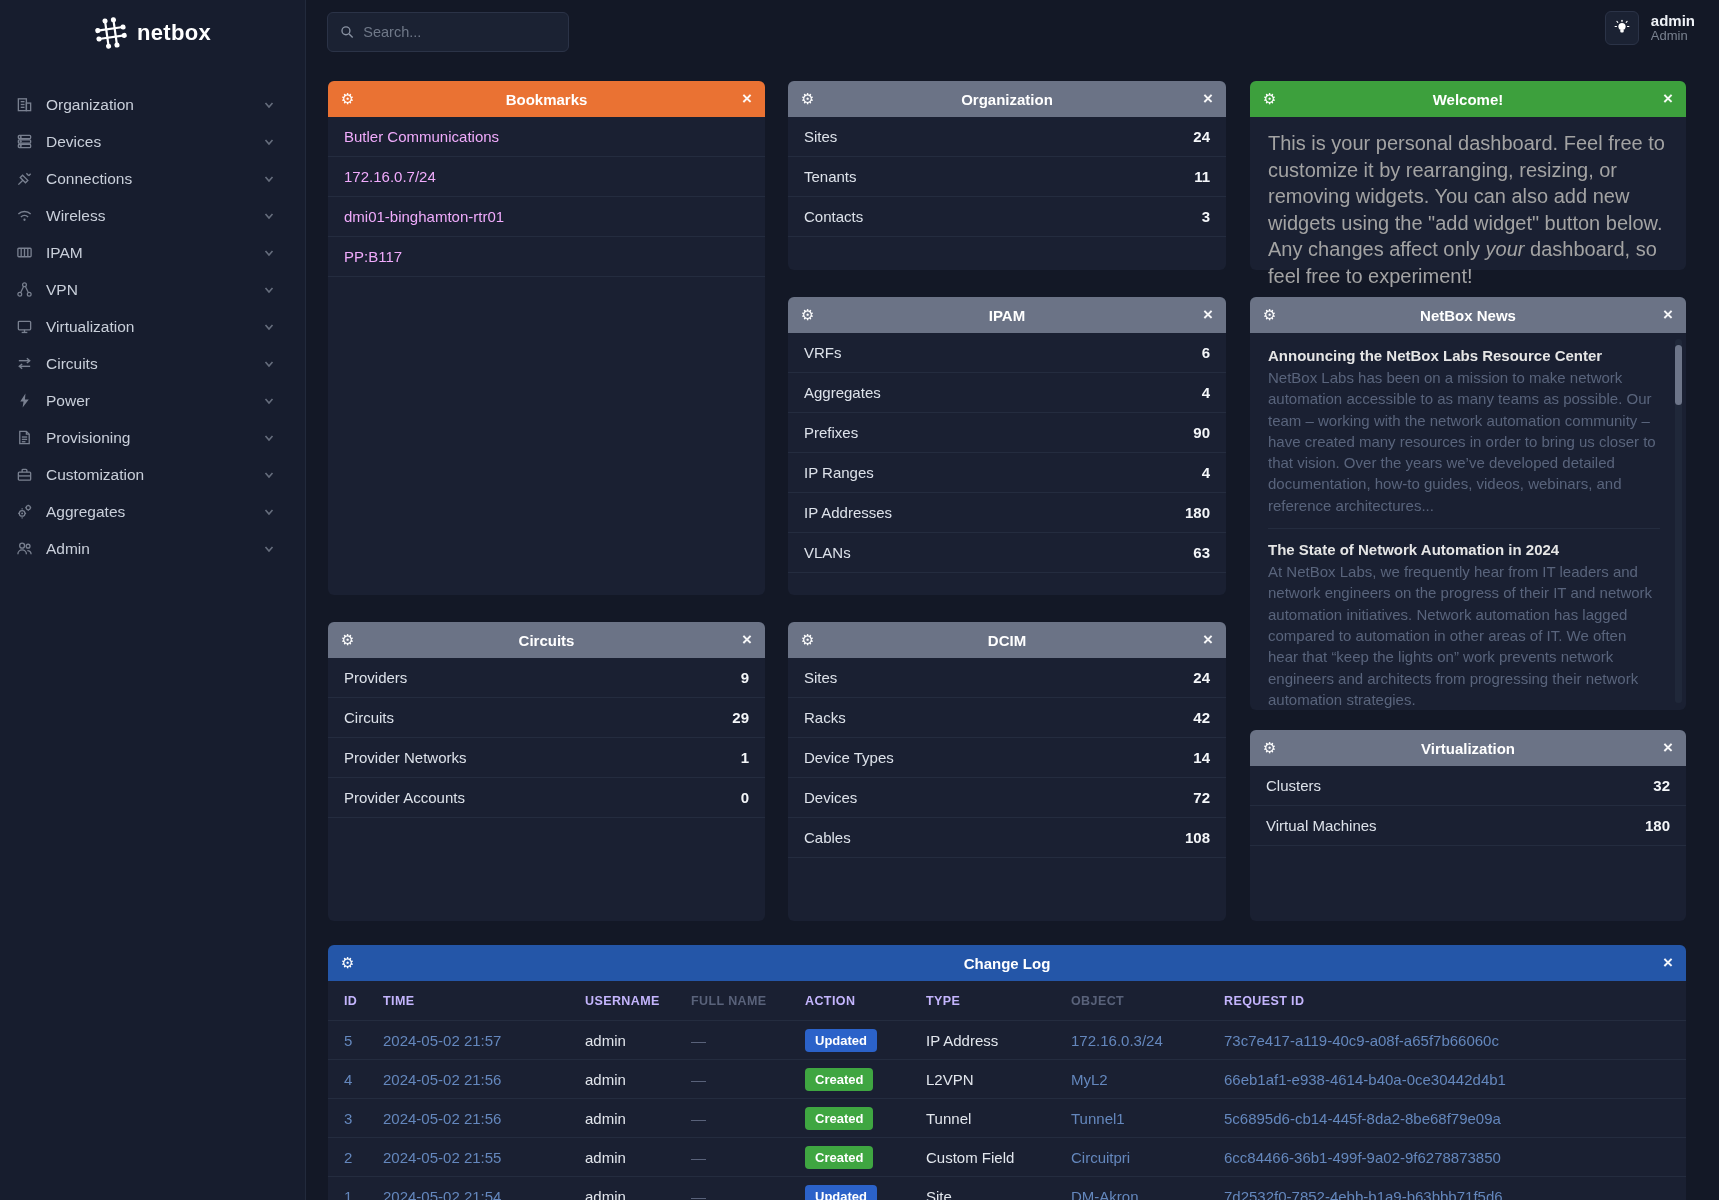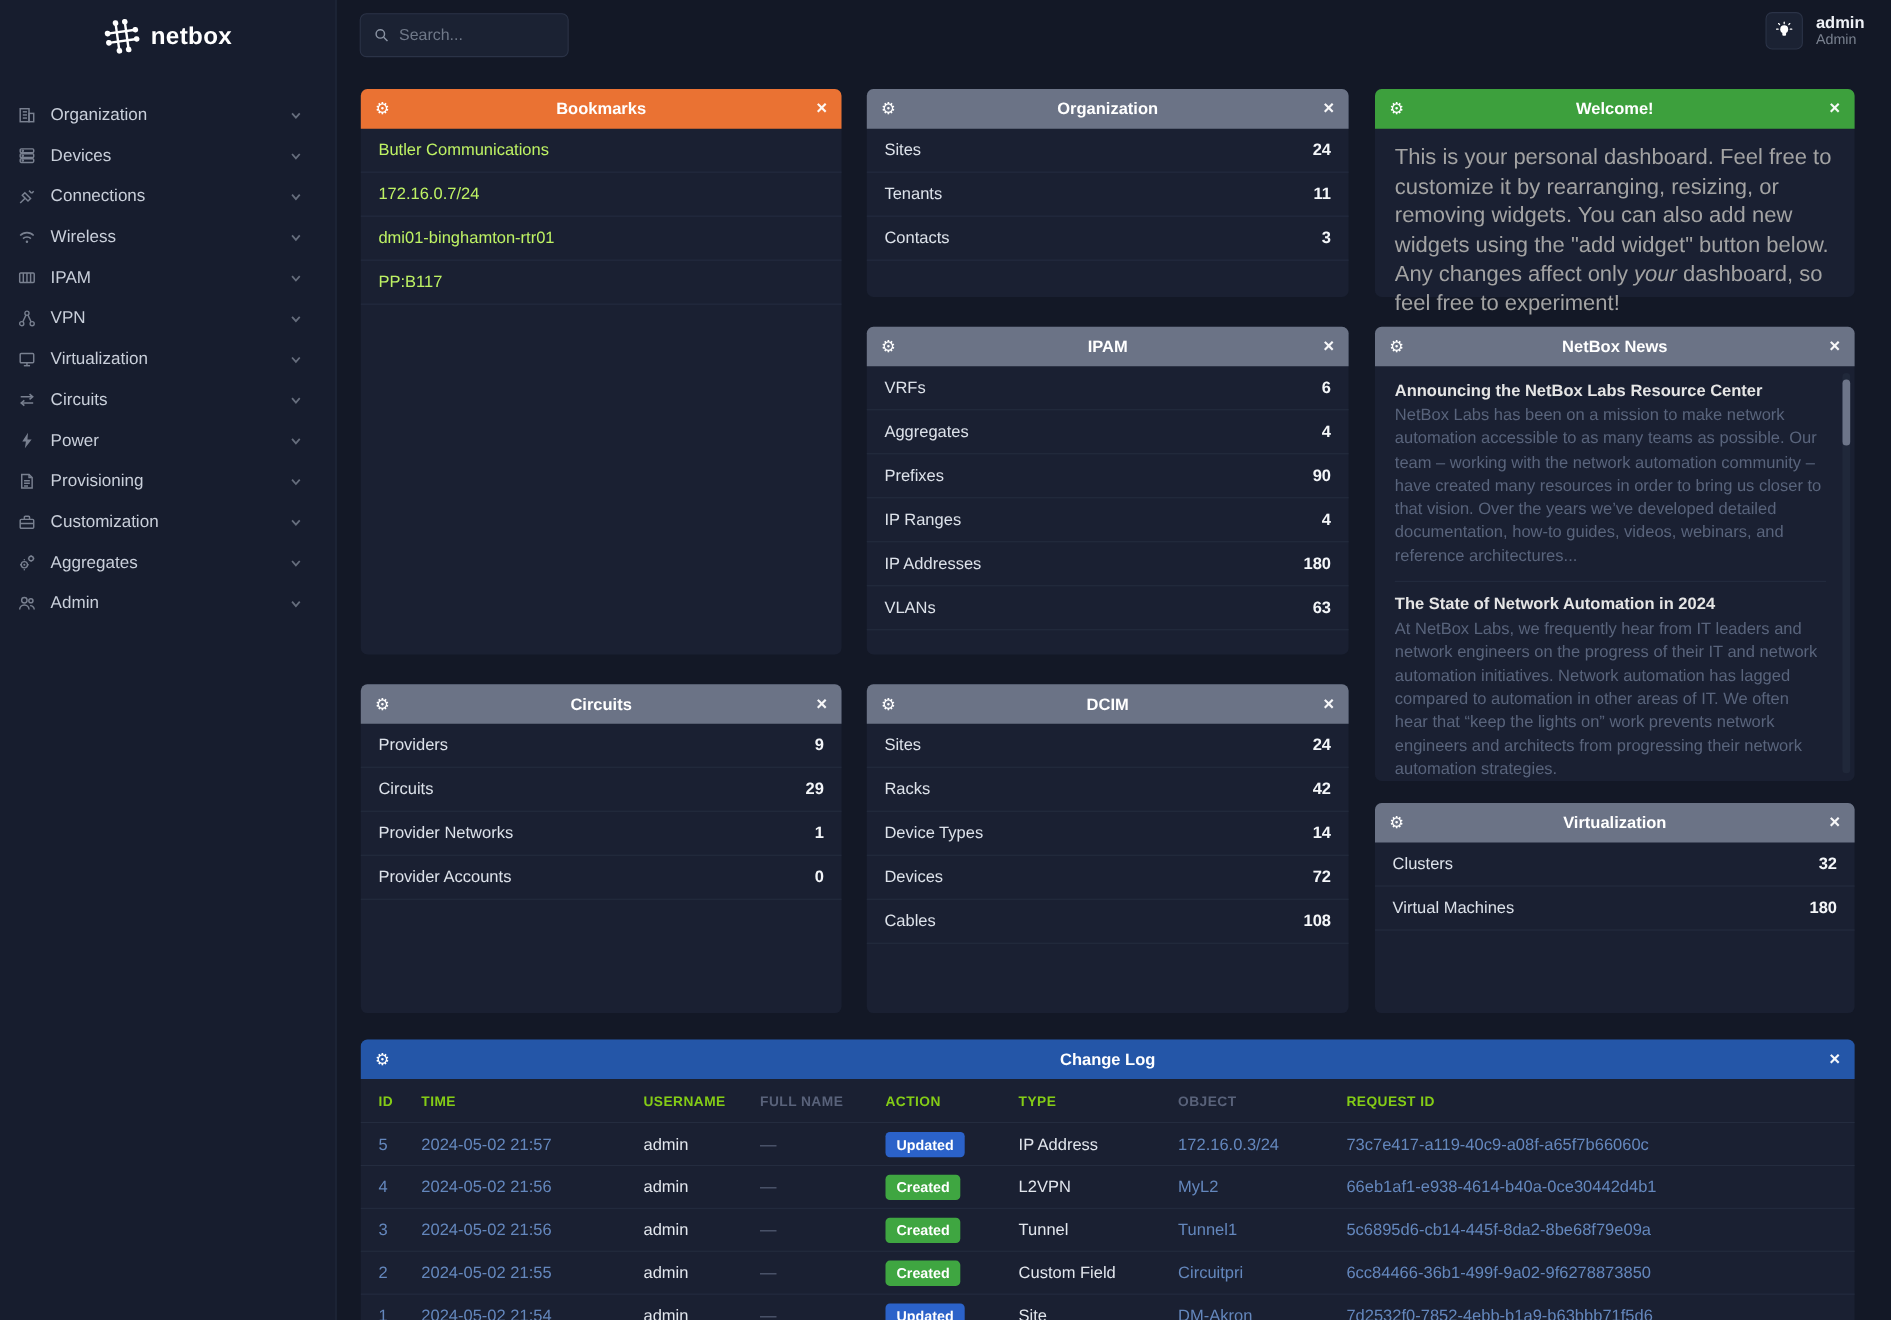--- a/index.html
+++ b/index.html
@@ -21,21 +21,21 @@
   .nav-item {
     display:flex; align-items:center; height:37px; padding:0 30px 0 16px;
     cursor:pointer; color:#c9cfda; font-size:15.5px;
   }
   .nav-item .nav-ic { width:17px; height:17px; margin-right:13px; flex:0 0 auto; opacity:.75; }
   .nav-item .nav-label { flex:1; }
   .nav-item .chev { width:12px; height:12px; opacity:.6; }
   
   .topbar { position:absolute; left:307px; top:0; width:1412px; height:62px; }
   .search-box {
-    position:absolute; left:20px; top:12px; width:190px; height:40px;
+    position:absolute; left:20px; top:12px; width:242px; height:40px;
     background:#1b2233; border:1px solid #2b3347; border-radius:6px;
     display:flex; align-items:center; padding:0 12px; gap:9px;
   }
   .search-box input {
     background:transparent; border:none; outline:none; color:#aab1c0;
     font-size:14.5px; width:100%; font-family:inherit;
   }
   .search-box input::placeholder { color:#6f7888; }
   .user-area { position:absolute; right:24px; top:11px; display:flex; align-items:center; gap:12px; }
   .theme-btn {
@@ -56,42 +56,42 @@
   .wclose { position:absolute; right:13px; top:0; height:36px; display:flex; align-items:center;
             color:#fff; font-size:17px; cursor:pointer; opacity:.95; }
   .stat-row {
     height:40px; display:flex; align-items:center; justify-content:space-between;
     padding:0 16px; border-bottom:1px solid #242c3f; font-size:15px;gap:34px;
   }
   .stat-label { color:#dde2ea; cursor:pointer; }
   .stat-value { font-weight:bold; color:#f4f6f9; }
   .bm-row {
     height:40px; display:flex; align-items:center; padding:0 16px;
-    border-bottom:1px solid #242c3f; font-size:15px; color:#bef264; cursor:pointer;
+    border-bottom:1px solid #242c3f; font-size:15px; color:#f0abfc; cursor:pointer;
   }
   
   .welcome-body { padding:13px 18px; font-size:20px; line-height:1.33; color:#a3a3a3; }
   
   .news-body { padding:14px 26px 0 18px; height:377px; overflow:hidden; }
   .article { padding-bottom:12px; margin-bottom:12px; border-bottom:1px solid #242c3f; }
   .article:last-child { border-bottom:none; }
   .article-title { font-size:15px; font-weight:bold; color:#e5e5e5; margin-bottom:3px; cursor:pointer; }
   .article-text { font-size:15px; line-height:1.42; color:#59647c; }
   .news-track { position:absolute; right:4px; top:42px; width:7px; height:364px;
                 background:#20283a; border-radius:4px; }
   .news-thumb { position:absolute; right:4px; top:48px; width:7px; height:60px;
                 background:#6d7589; border-radius:4px; cursor:grab; }
   
   .cl-head,.cl-row {
     display:grid;
     grid-template-columns:39px 202px 106px 114px 121px 145px 153px 1fr;
     align-items:center; padding-left:16px; border-bottom:1px solid #242c3f;
   }
   .cl-head { height:40px; font-size:12.5px; font-weight:bold; letter-spacing:.4px; }
-  .cl-head .sortable { color:#84cc16; cursor:pointer; }
+  .cl-head .sortable { color:#c4b5fd; cursor:pointer; }
   .cl-head .muted { color:#59627a; }
   .cl-row { height:39px; font-size:15px; color:#e2e6ed; }
   .link { color:#6487bd; cursor:pointer; }
   .dash { color:#59627a; }
   .badge { display:inline-block; padding:4px 10px; border-radius:4px;
            font-size:13px; font-weight:bold; color:#fff; }
   svg.ic { display:block; }
 </style>
 </head>
 <body>

